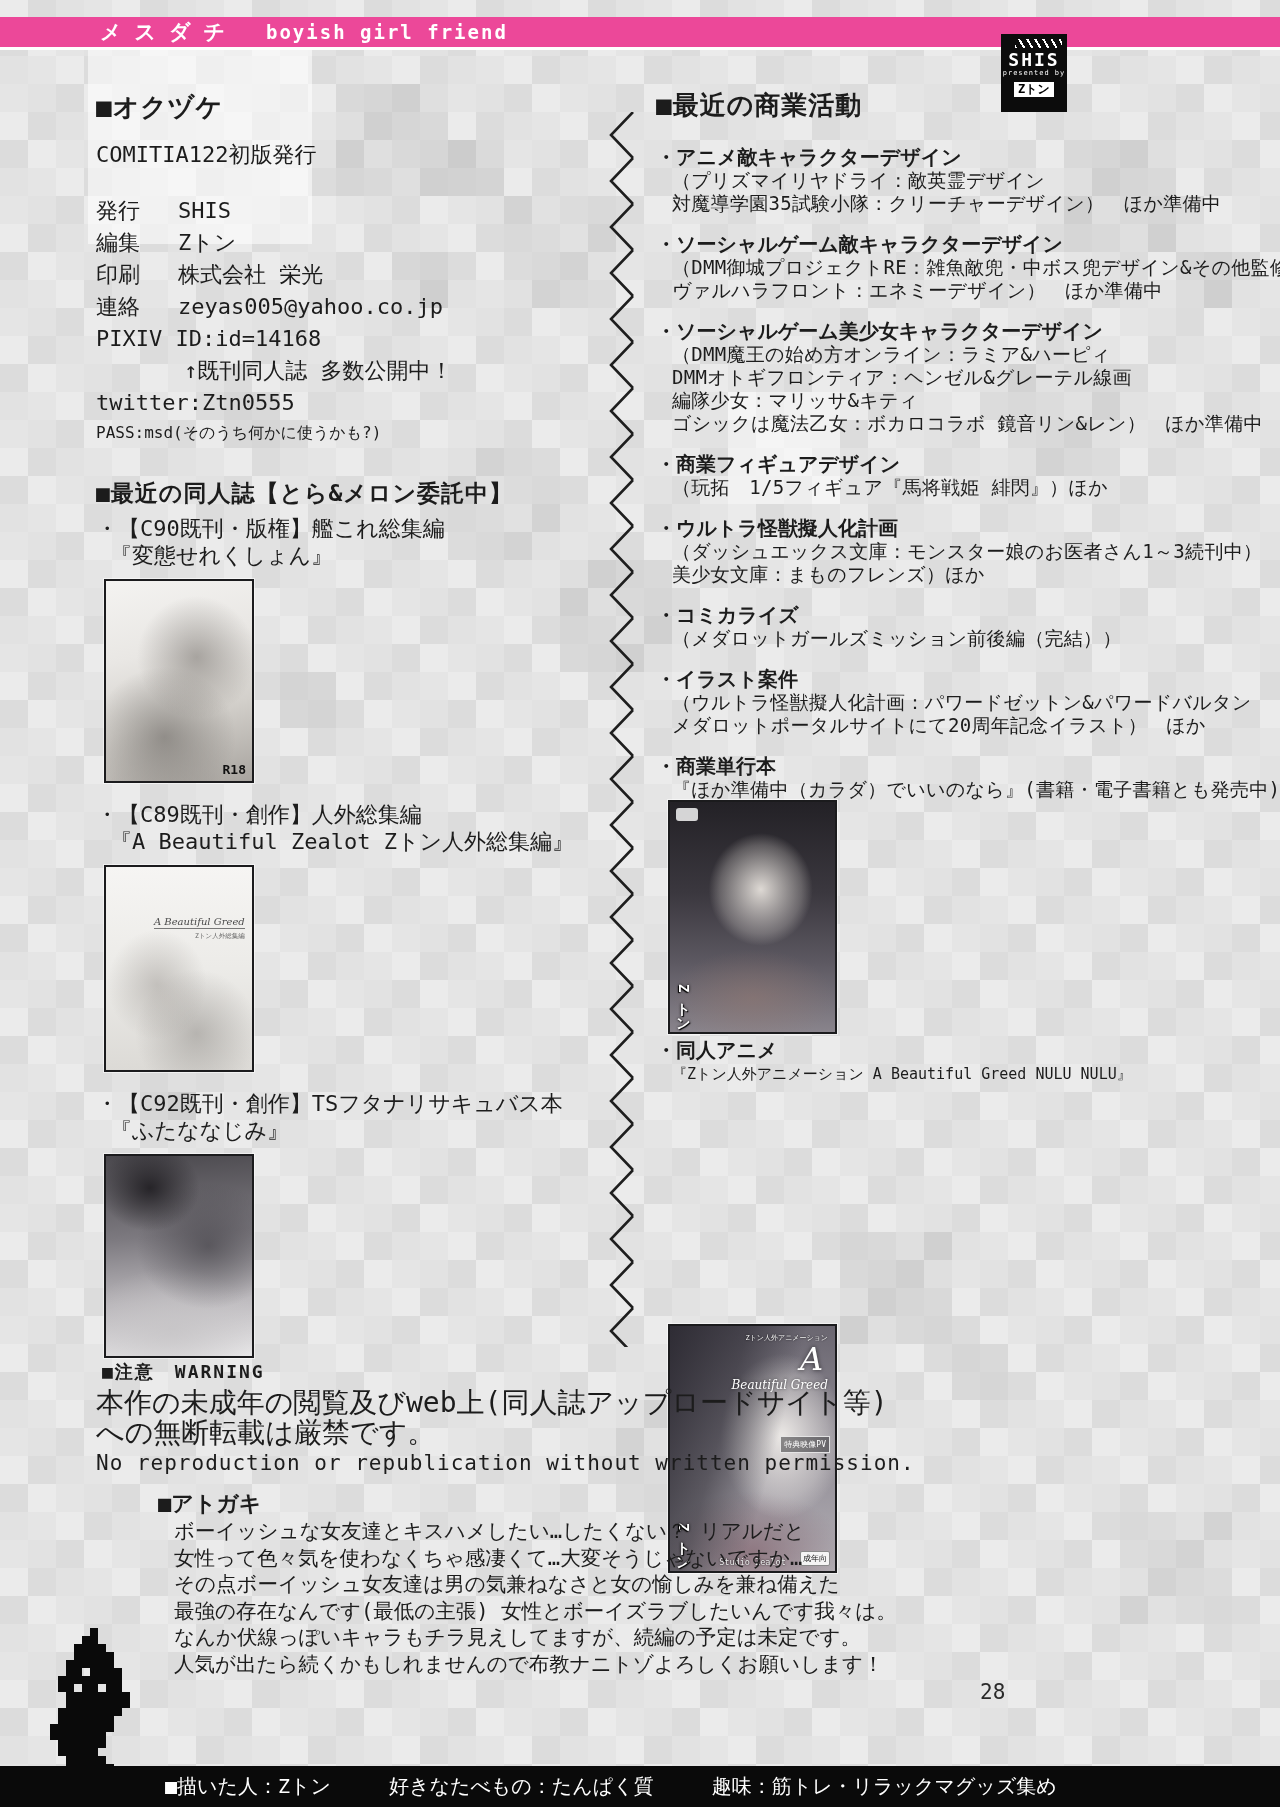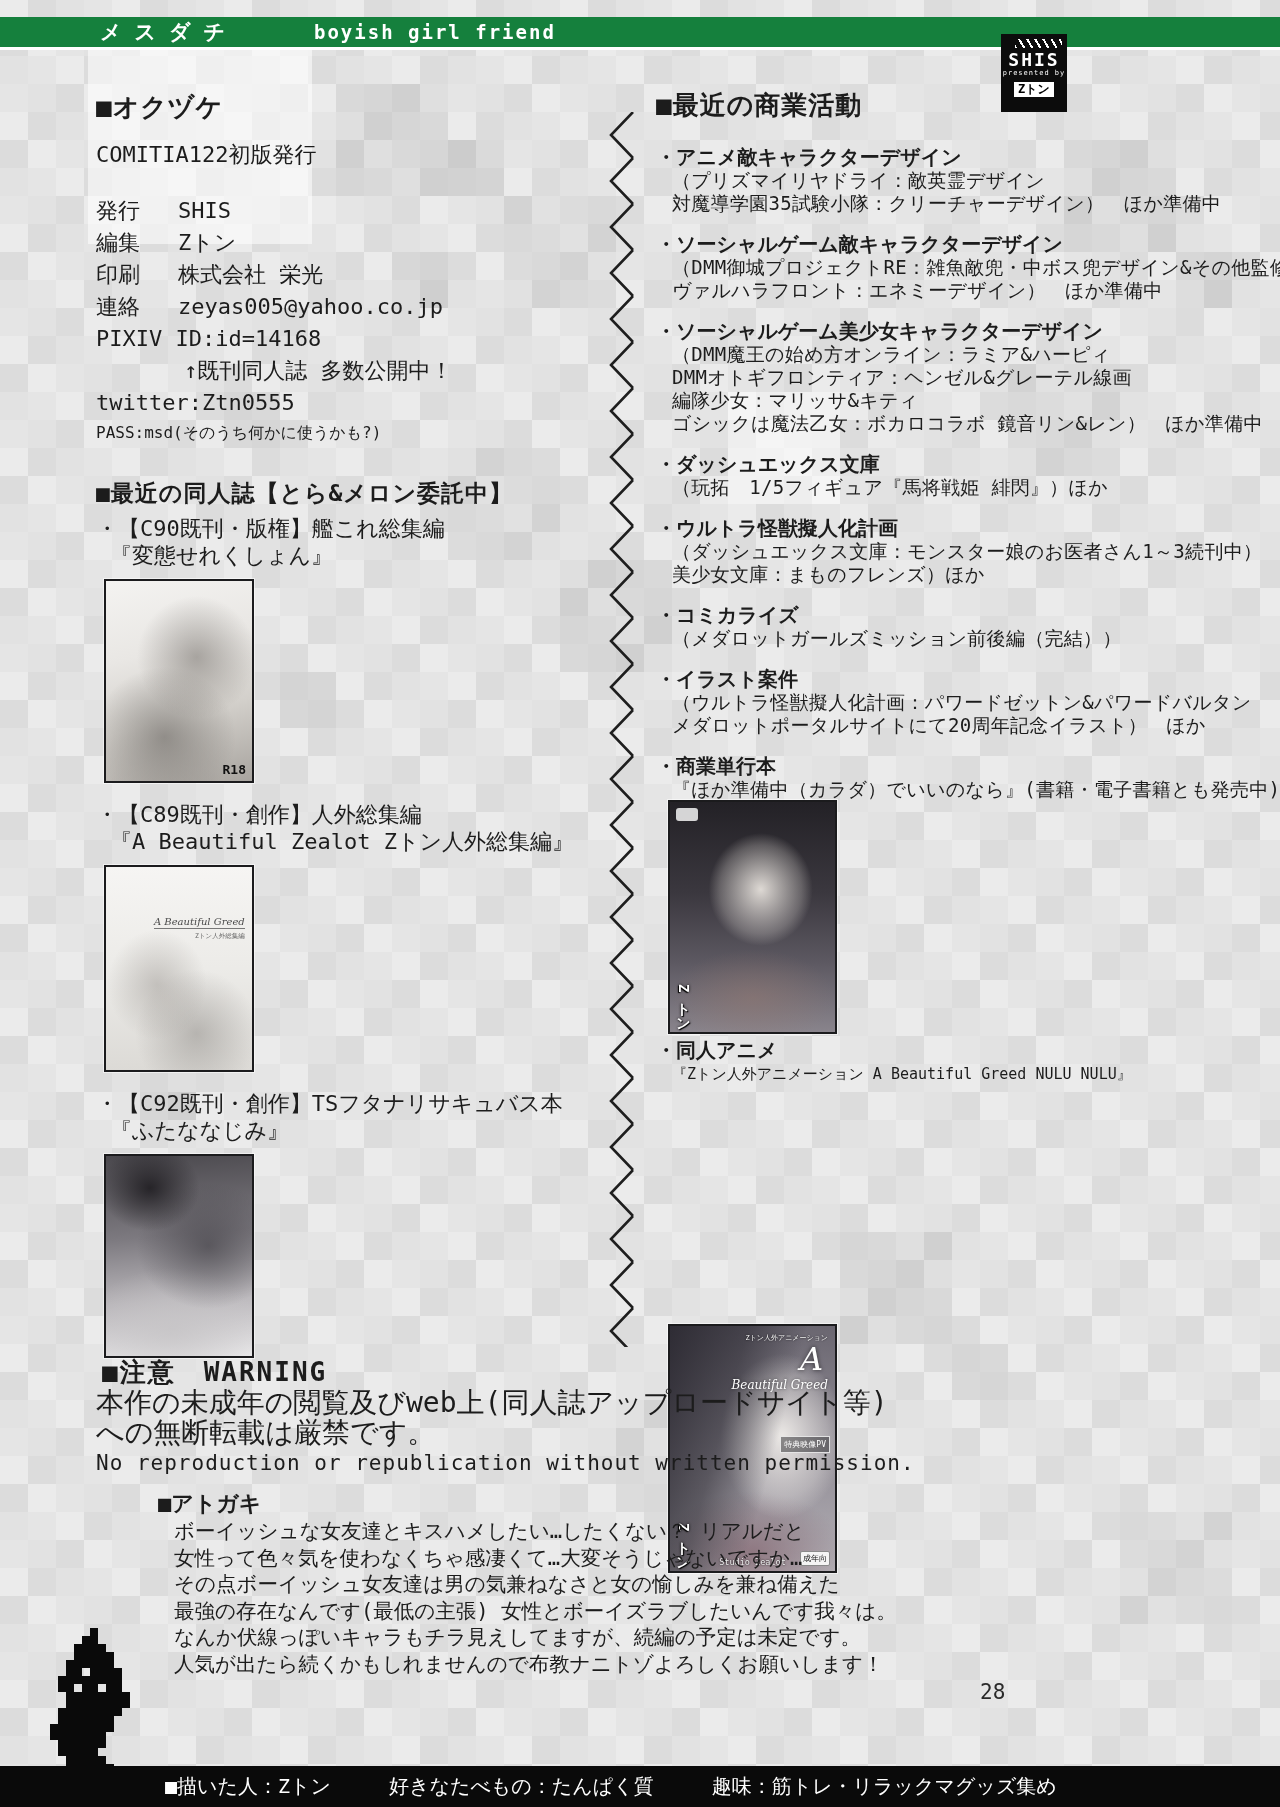--- a/index.html
+++ b/index.html
@@ -15,22 +15,22 @@
     position:absolute;inset:0;pointer-events:none;
     background-image:
       conic-gradient(rgba(0,0,0,.028) 0 90deg, transparent 90deg 180deg, rgba(0,0,0,.028) 180deg 270deg, transparent 270deg),
       conic-gradient(rgba(0,0,0,.04) 0 90deg, transparent 90deg 180deg, rgba(0,0,0,.04) 180deg 270deg, transparent 270deg);
     background-size:56px 56px,112px 112px;
     background-position:0 0,28px 28px;
   }
   .tile{position:absolute;pointer-events:none;}
   
   .topbar{
-    left:0;top:17px;width:1280px;height:30px;background:#15803d;
-    border-bottom:3px solid #fff;color:#fff;display:flex;align-items:center;gap:48px;
+    left:0;top:17px;width:1280px;height:30px;background:#ec4899;
+    border-bottom:3px solid #fff;color:#fff;display:flex;align-items:center;
   }
   .topbar .jp{font-size:21px;font-weight:bold;letter-spacing:13px;margin-left:100px;}
   .topbar .en{font-size:19px;letter-spacing:2px;margin-left:28px;font-weight:bold;}
   
   .logo{left:1001px;top:34px;width:66px;height:78px;background:#0c0c0c;color:#fff;}
   .logo .stripes{height:9px;margin:5px 5px 3px 14px;
     background:repeating-linear-gradient(60deg,#fff 0 2px,transparent 2px 7px);}
   .logo .shis{font-size:18px;font-weight:bold;text-align:center;letter-spacing:2px;line-height:18px;}
   .logo .pres{font-size:7px;text-align:center;letter-spacing:1px;line-height:9px;}
   .logo .zton{margin:4px auto 0;width:40px;background:#fff;color:#000;
@@ -73,21 +73,21 @@
   .nulu-t{position:absolute;top:52px;right:7px;font-family:"DejaVu Serif",serif;font-style:italic;
     font-size:12px;color:#fff;text-shadow:0 0 3px rgba(0,0,0,.6);}
   .nulu-pv{position:absolute;top:45%;right:5px;font-size:8px;color:#fff;background:rgba(20,20,25,.45);
     border:1px solid rgba(255,255,255,.8);padding:2px 3px;}
   .nulu-studio{position:absolute;bottom:4px;left:50%;transform:translateX(-50%);
     font-size:8.5px;color:#eee;text-shadow:0 0 2px #000;white-space:nowrap;}
   .nulu-rating{position:absolute;bottom:5px;right:5px;font-size:8px;color:#111;background:#f4f4f4;
     border:1px solid #8a8a8a;border-radius:2px;padding:1px 2px;}
   
   .warning{left:96px;top:1356px;width:900px;}
-  .warning .wh{font-size:26px;font-weight:bold;line-height:32px;letter-spacing:2px;padding-left:6px;}
+  .warning .wh{font-size:18px;font-weight:bold;line-height:32px;letter-spacing:2px;padding-left:6px;}
   .warning .wl{font-size:28px;line-height:30px;white-space:nowrap;}
   .warning .we{font-size:21px;line-height:30px;letter-spacing:1px;white-space:nowrap;}
   .afterword{left:158px;top:1490px;width:940px;}
   .afterword .ah{font-size:22px;font-weight:bold;line-height:28px;}
   .afterword .al{font-size:20.5px;line-height:26.5px;margin-left:16px;white-space:nowrap;}
   .pageno{left:980px;top:1680px;font-size:21px;color:#2a2a2a;}
   .footbar{left:0;top:1766px;width:1280px;height:41px;background:#0a0a0a;color:#fff;
     display:flex;align-items:center;font-size:20px;}
   .footbar span{margin-right:58px;white-space:nowrap;}
   .footbar span:first-child{margin-left:165px;}
@@ -223,21 +223,21 @@
     <div class="eline">ヴァルハラフロント：エネミーデザイン）　ほか準備中</div>
   </div>
   <div class="entry">
     <div class="etitle">・ソーシャルゲーム美少女キャラクターデザイン</div>
     <div class="eline">（DMM魔王の始め方オンライン：ラミア&amp;ハーピィ</div>
     <div class="eline">DMMオトギフロンティア：ヘンゼル&amp;グレーテル線画</div>
     <div class="eline">編隊少女：マリッサ&amp;キティ</div>
     <div class="eline">ゴシックは魔法乙女：ボカロコラボ 鏡音リン&amp;レン）　ほか準備中</div>
   </div>
   <div class="entry">
-    <div class="etitle">・ダッシュエックス文庫</div>
+    <div class="etitle">・商業フィギュアデザイン</div>
     <div class="eline">（玩拓　1/5フィギュア『馬将戦姫 緋閃』）ほか</div>
   </div>
   <div class="entry">
     <div class="etitle">・ウルトラ怪獣擬人化計画</div>
     <div class="eline">（ダッシュエックス文庫：モンスター娘のお医者さん1～3続刊中）</div>
     <div class="eline">美少女文庫：まものフレンズ）ほか</div>
   </div>
   <div class="entry">
     <div class="etitle">・コミカライズ</div>
     <div class="eline">（メダロットガールズミッション前後編（完結））</div>

